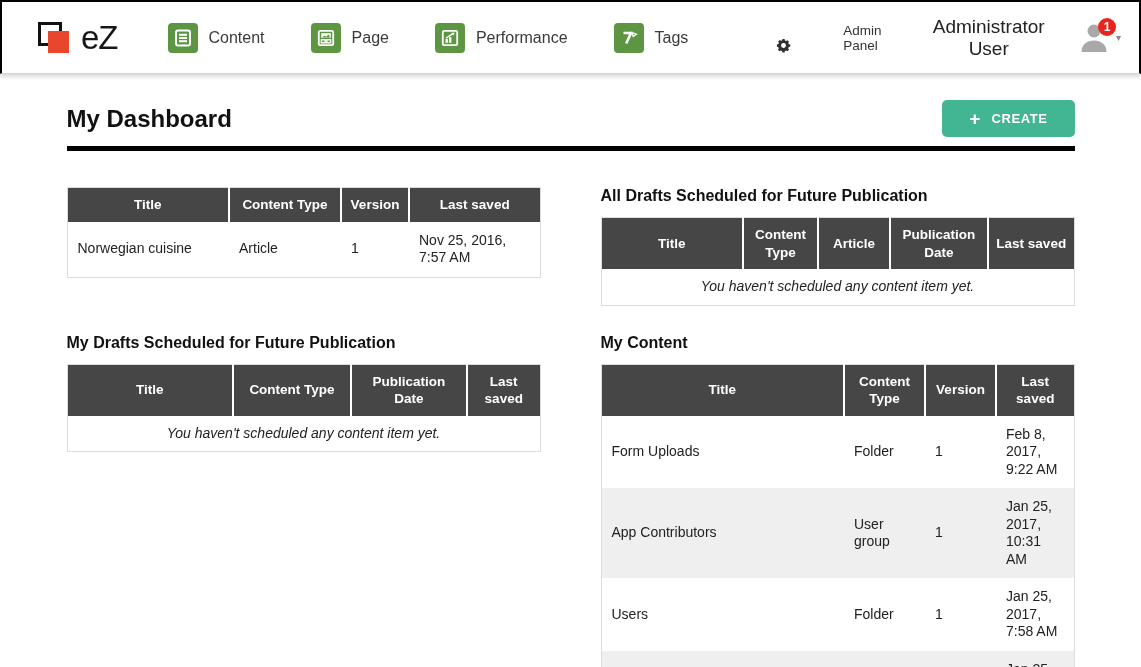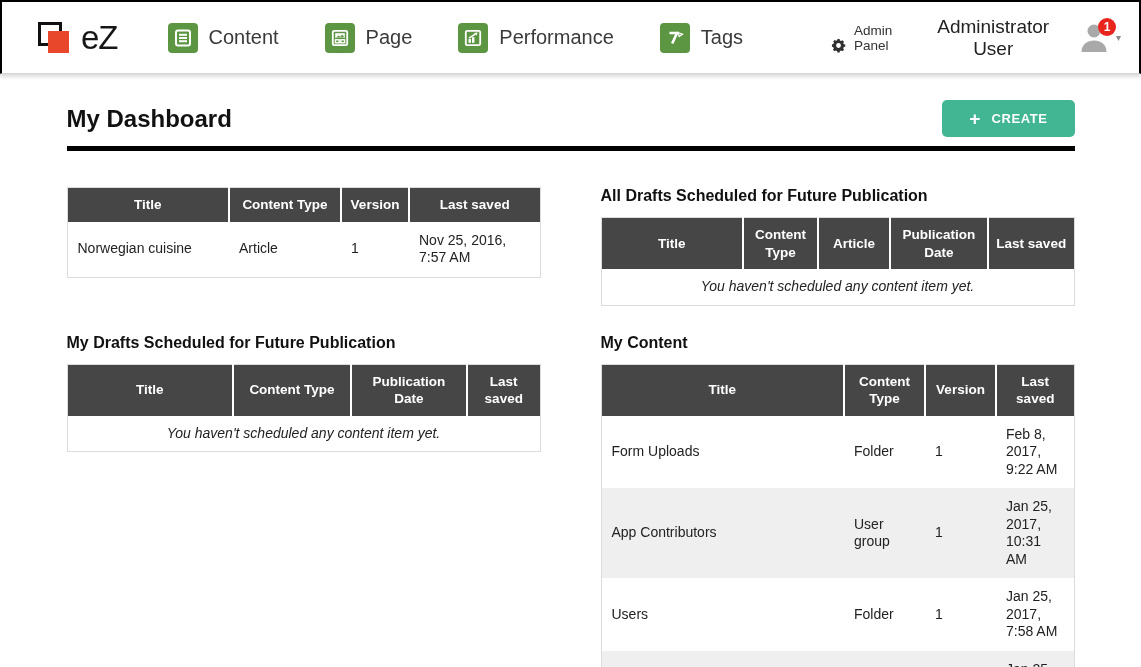--- a/index.html
+++ b/index.html
@@ -16,23 +16,23 @@
   .logo-sq-outline { position: absolute; left: 0; top: 3px; width: 24px; height: 24px;
     border: 3px solid #111; background: #fff; }
   .logo-sq-orange { position: absolute; left: 10px; top: 12px; width: 21px; height: 22px;
     background: #e8472b; }
   .logo-text { font-size: 33px; color: #161616; letter-spacing: -1px; }
 
   .nav { display: flex; align-items: center; }
   .nav-item { display: flex; align-items: center; margin-right: 46px; cursor: pointer; }
   .nav-icon { width: 30px; height: 30px; border-radius: 4px; background: #5d9643;
     display: flex; align-items: center; justify-content: center; margin-right: 11px; }
-  .nav-label { font-size: 20px; color: #3a3a3a; }
-
-  .admin-panel { display: flex; align-items: flex-end; margin-left: 42px; cursor: pointer; }
+  .nav-label { font-size: 16px; color: #3a3a3a; }
+
+  .admin-panel { display: flex; align-items: flex-end; margin-left: 42px; cursor: pointer; gap: 44px; }
   .admin-panel .gear { margin-right: 8px; display: flex; }
   .admin-label { font-size: 13.5px; color: #333; }
 
   .user-area { margin-left: auto; display: flex; align-items: center; }
   .user-name { font-size: 19px; color: #222; margin-right: 14px; cursor: pointer; text-align: center; }
   .avatar-wrap { position: relative; width: 34px; height: 32px; cursor: pointer; }
   .badge { position: absolute; top: -4px; right: -6px; width: 18px; height: 18px;
     border-radius: 50%; background: #e8251d; color: #fff; font-size: 12px; font-weight: 700;
     display: flex; align-items: center; justify-content: center; }
   .caret { font-size: 10px; color: #8a8a8a; margin-left: 6px; cursor: pointer; }

